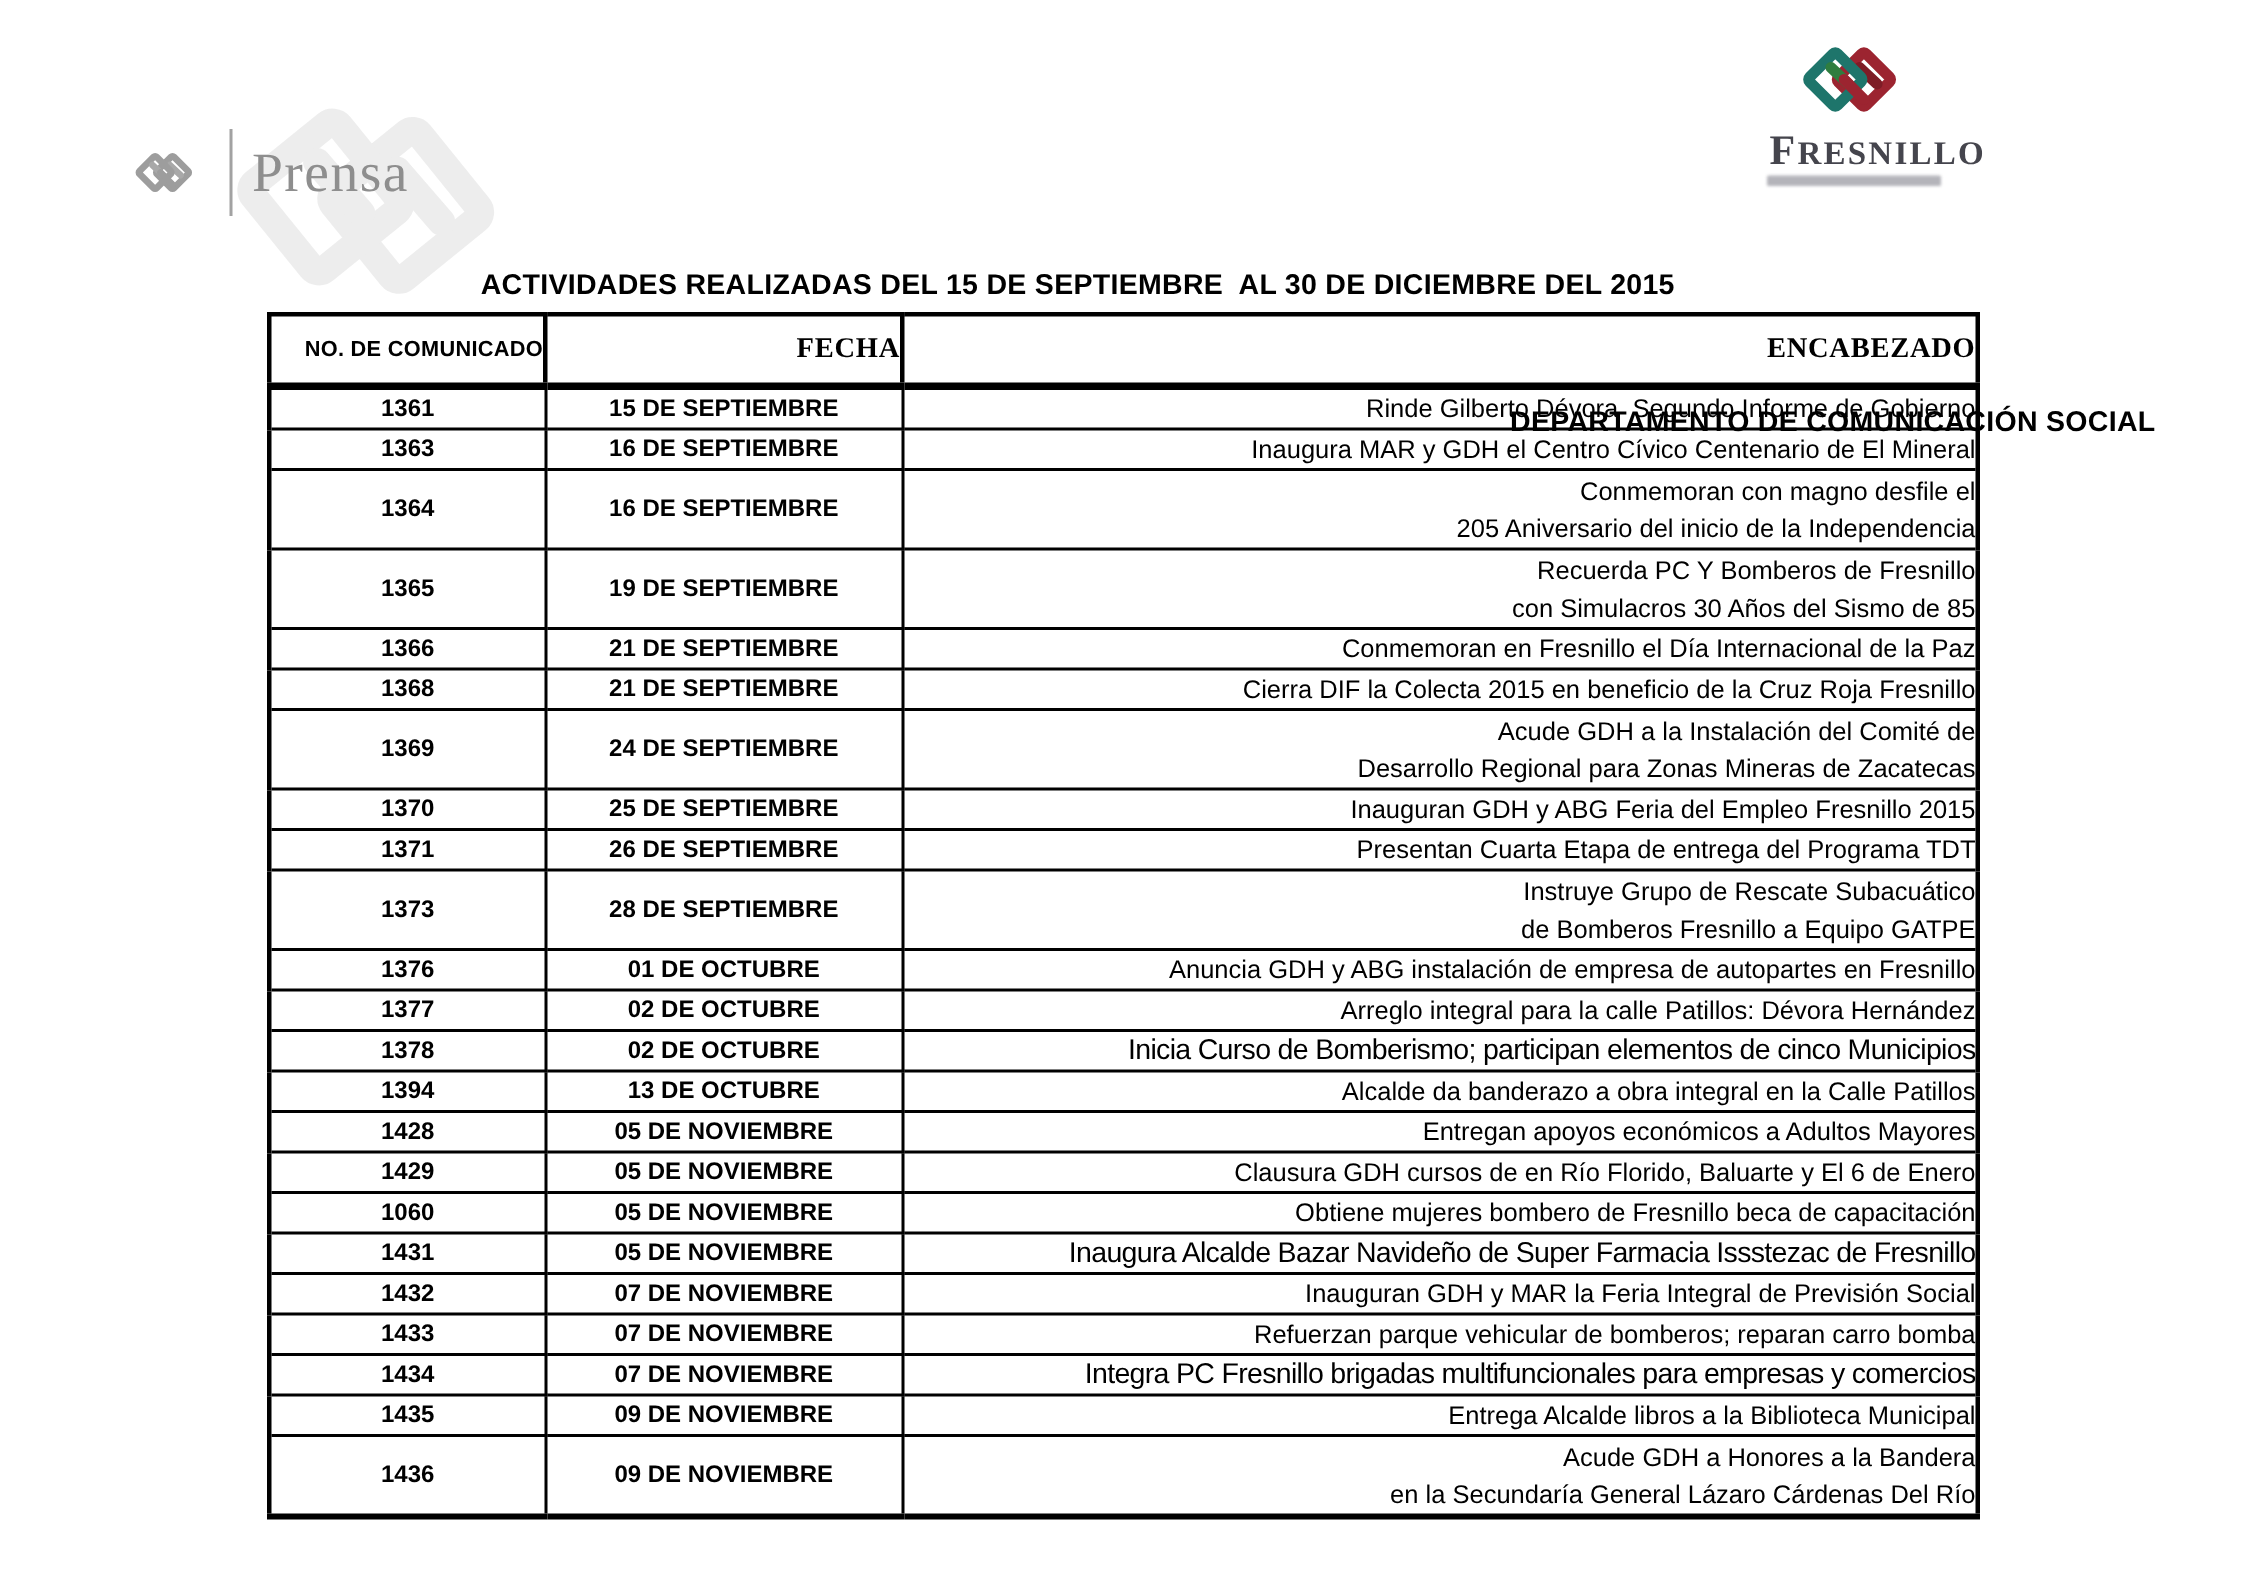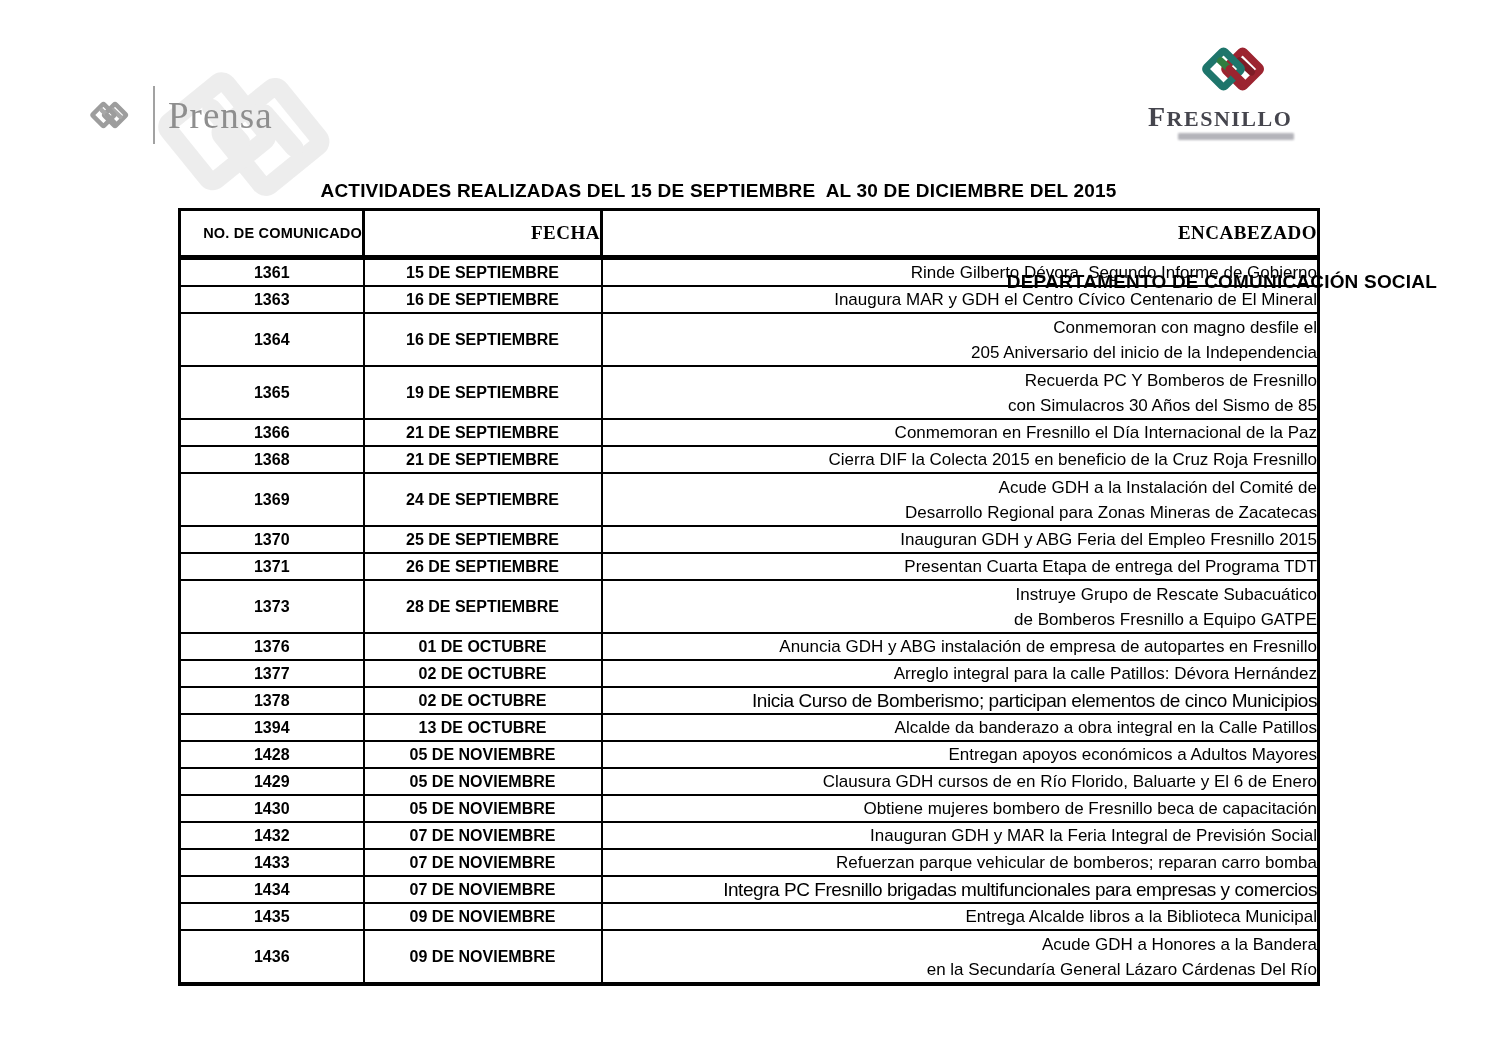--- a/index.html
+++ b/index.html
@@ -24,22 +24,22 @@
     display:flex;align-items:center;gap:13px;
   }
   .prensa-icon{width:58px;height:58px;}
   .logo-divider{width:2px;height:58px;background:#a2a2a2;}
   .prensa-word{
     font-family:"Liberation Serif", serif;
     font-size:37px;color:#8e8e8e;letter-spacing:1px;
   }
   
   .fresnillo{
-    position:absolute;left:1148px;top:36px;width:176px;
-    text-align:left;
+    position:absolute;left:1148px;top:20px;width:176px;
+    text-align:right;
   }
   .fres-icon{width:120px;height:66px;display:block;margin:0 auto;}
   .fres-word{
     font-family:"Liberation Serif", serif;
     font-weight:700;font-size:22px;letter-spacing:1.5px;
     color:#45454d;line-height:1.05;
   }
   .fres-word::first-letter{font-size:28px;}
   .fres-sub{
     width:116px;height:7px;margin:2px auto 0 auto;
@@ -235,23 +235,28 @@
           <td class="no">1428</td>
           <td class="fecha">05 DE NOVIEMBRE</td>
           <td class="encabezado">Entregan apoyos económicos a Adultos Mayores</td>
         </tr>
         <tr>
           <td class="no">1429</td>
           <td class="fecha">05 DE NOVIEMBRE</td>
           <td class="encabezado">Clausura GDH cursos de en Río Florido, Baluarte y El 6 de Enero</td>
         </tr>
         <tr>
-          <td class="no">1430</td>
+          <td class="no">1060</td>
           <td class="fecha">05 DE NOVIEMBRE</td>
           <td class="encabezado">Obtiene mujeres bombero de Fresnillo beca de capacitación</td>
+        </tr>
+        <tr>
+          <td class="no">1431</td>
+          <td class="fecha">05 DE NOVIEMBRE</td>
+          <td class="encabezado condensed">Inaugura Alcalde Bazar Navideño de Super Farmacia Issstezac de Fresnillo</td>
         </tr>
         <tr>
           <td class="no">1432</td>
           <td class="fecha">07 DE NOVIEMBRE</td>
           <td class="encabezado">Inauguran GDH y MAR la Feria Integral de Previsión Social</td>
         </tr>
         <tr>
           <td class="no">1433</td>
           <td class="fecha">07 DE NOVIEMBRE</td>
           <td class="encabezado">Refuerzan parque vehicular de bomberos; reparan carro bomba</td>

